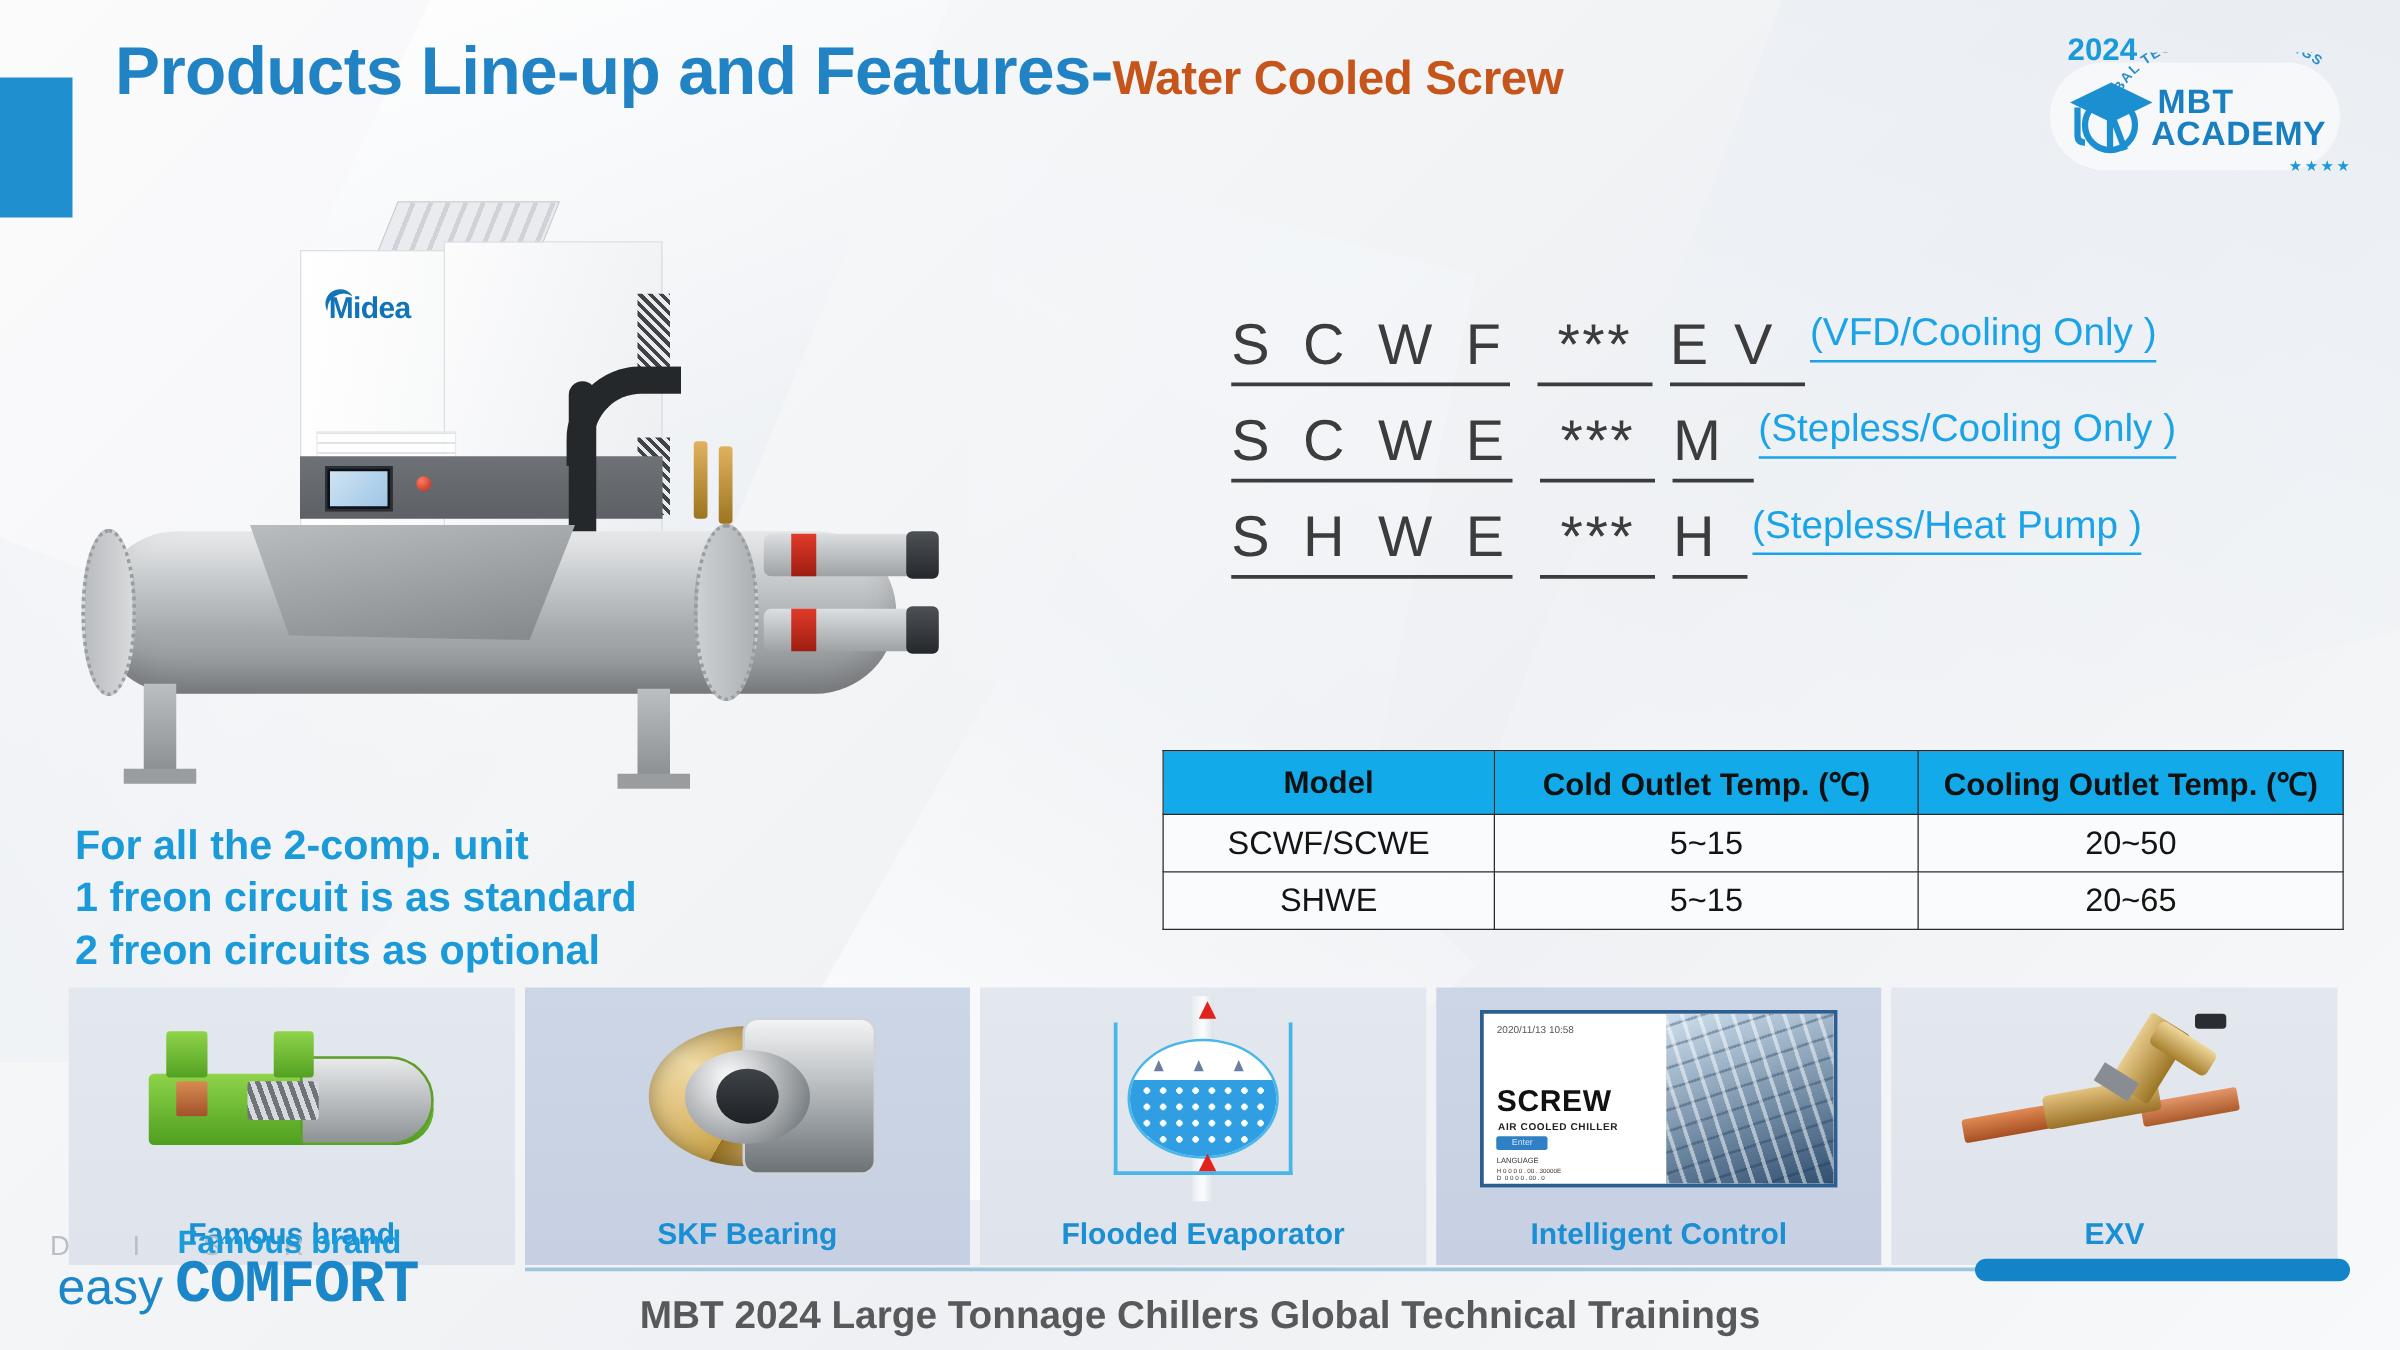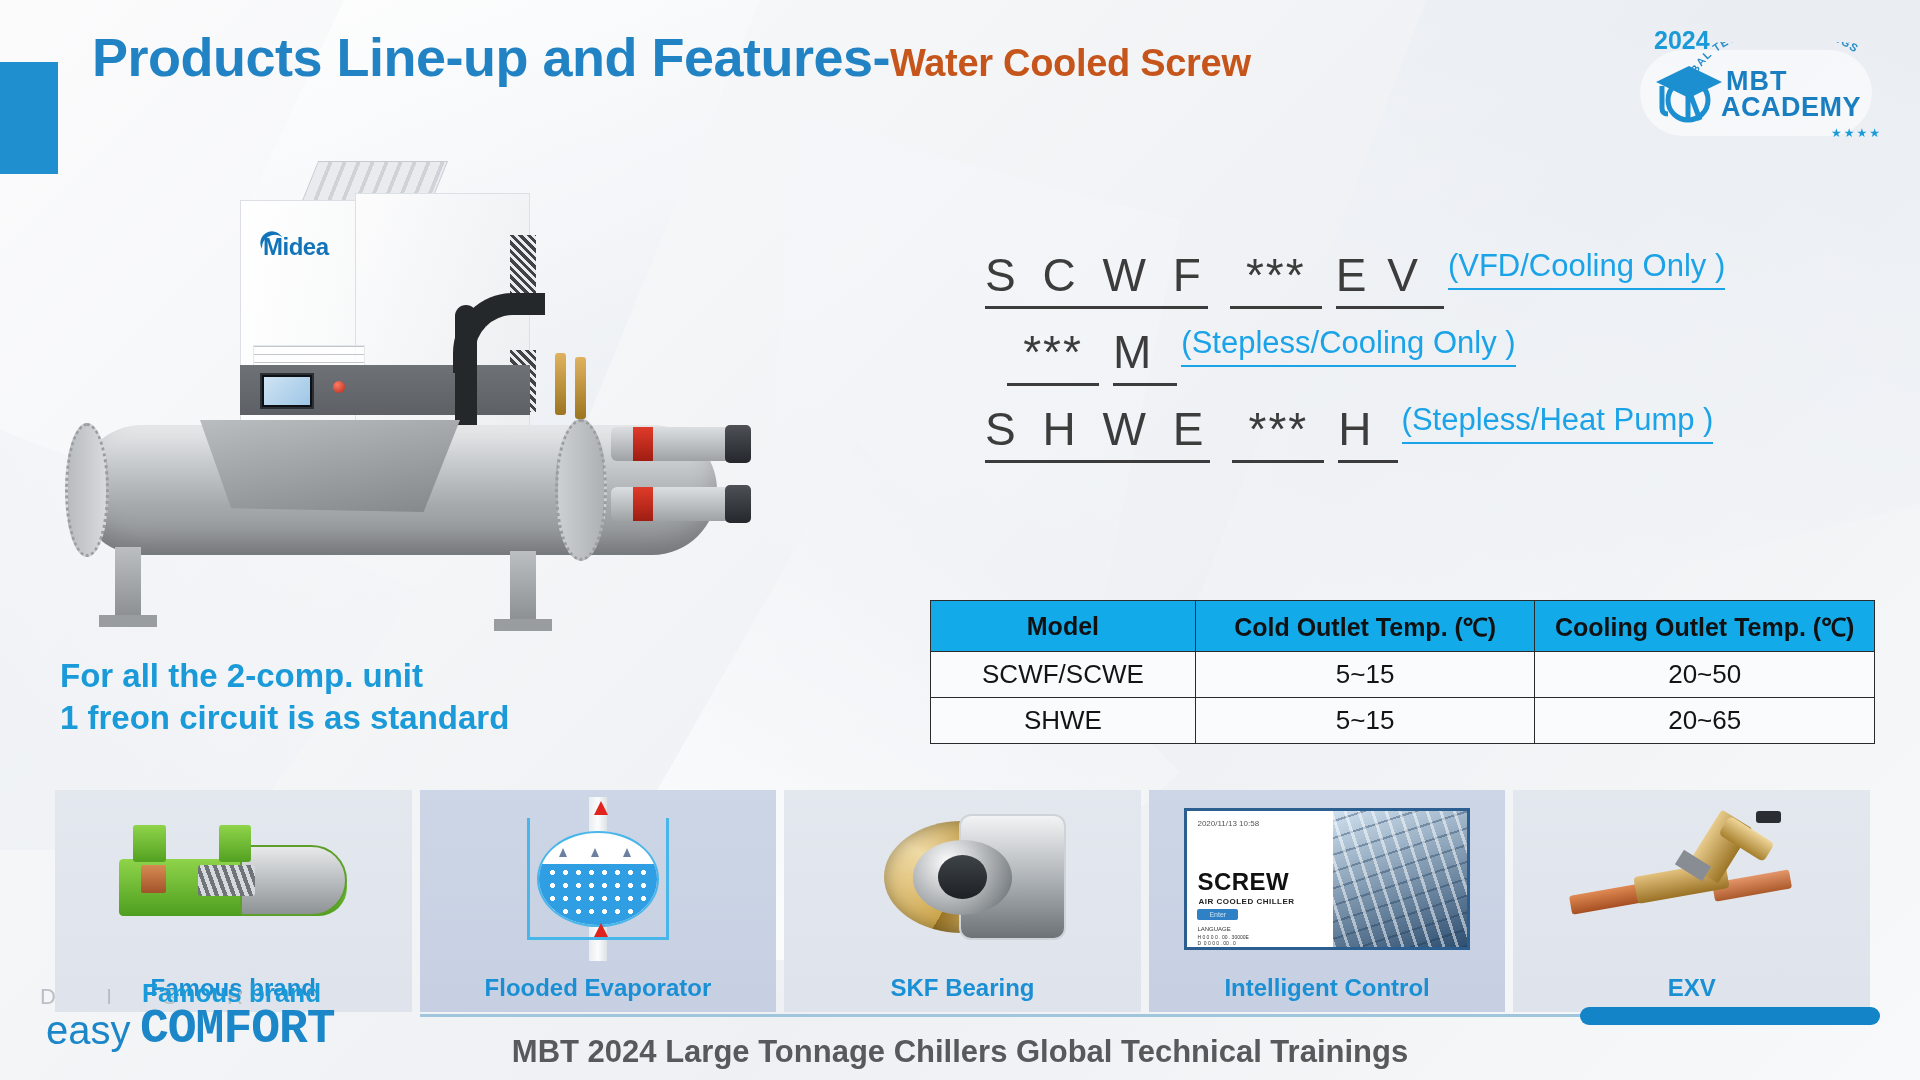--- a/index.html
+++ b/index.html
@@ -306,20 +306,21 @@
   </div>
 
   <div id="models">
     <div class="mrow">
       <span class="seg">S C W F</span>
       <span class="seg stars">***</span>
       <span class="seg suffix">E V</span>
       <span class="paren">(VFD/Cooling Only )</span>
     </div>
     <div class="mrow">
+      <span class="seg">S C W E</span>
       <span class="seg stars">***</span>
       <span class="seg suffix">M</span>
       <span class="paren">(Stepless/Cooling Only )</span>
     </div>
     <div class="mrow">
       <span class="seg">S H W E</span>
       <span class="seg stars">***</span>
       <span class="seg suffix">H</span>
       <span class="paren">(Stepless/Heat Pump )</span>
     </div>
@@ -348,62 +349,63 @@
         <td>SHWE</td>
         <td>5~15</td>
         <td>20~65</td>
       </tr>
     </tbody>
   </table>
 
   <div id="note">
     <div>For all the 2-comp. unit</div>
     <div>1 freon circuit is as standard</div>
+    <div>2 freon circuits as optional</div>
   </div>
 
   <div id="features">
 
     <div class="feat">
       <div class="art">
         <div class="comp-body"></div>
         <div class="comp-motor"></div>
         <div class="comp-head comp-h1"></div>
         <div class="comp-head comp-h2"></div>
         <div class="comp-cu"></div>
         <div class="comp-screw"></div>
       </div>
       <div class="cap">Famous brand</div>
+    </div>
+
+    <div class="feat">
+      <div class="art">
+        <div class="bear-outer"></div>
+        <div class="bear-roll"></div>
+        <div class="bear-inner"></div>
+        <div class="bear-core"></div>
+      </div>
+      <div class="cap">SKF Bearing</div>
     </div>
 
     <div class="feat">
       <div class="art">
         <div class="ev-pipe top"></div>
         <div class="ev-pipe bot"></div>
         <div class="ev-box"></div>
         <div class="ev-circ">
           <div class="ev-liq"></div>
           <div class="ev-dots"></div>
         </div>
         <div class="ev-sm" style="left:39%"></div>
         <div class="ev-sm" style="left:48%"></div>
         <div class="ev-sm" style="left:57%"></div>
         <div class="ev-arrow top"></div>
         <div class="ev-arrow bot"></div>
       </div>
       <div class="cap">Flooded Evaporator</div>
-    </div>
-
-    <div class="feat">
-      <div class="art">
-        <div class="bear-outer"></div>
-        <div class="bear-roll"></div>
-        <div class="bear-inner"></div>
-        <div class="bear-core"></div>
-      </div>
-      <div class="cap">SKF Bearing</div>
     </div>
 
     <div class="feat">
       <div class="art">
         <div class="ctl-frame">
           <div class="ctl-left">
             <div class="ctl-ts">2020/11/13  10:58</div>
             <div class="ctl-title">SCREW</div>
             <div class="ctl-sub">AIR COOLED CHILLER</div>
             <div class="ctl-btn">Enter</div>

